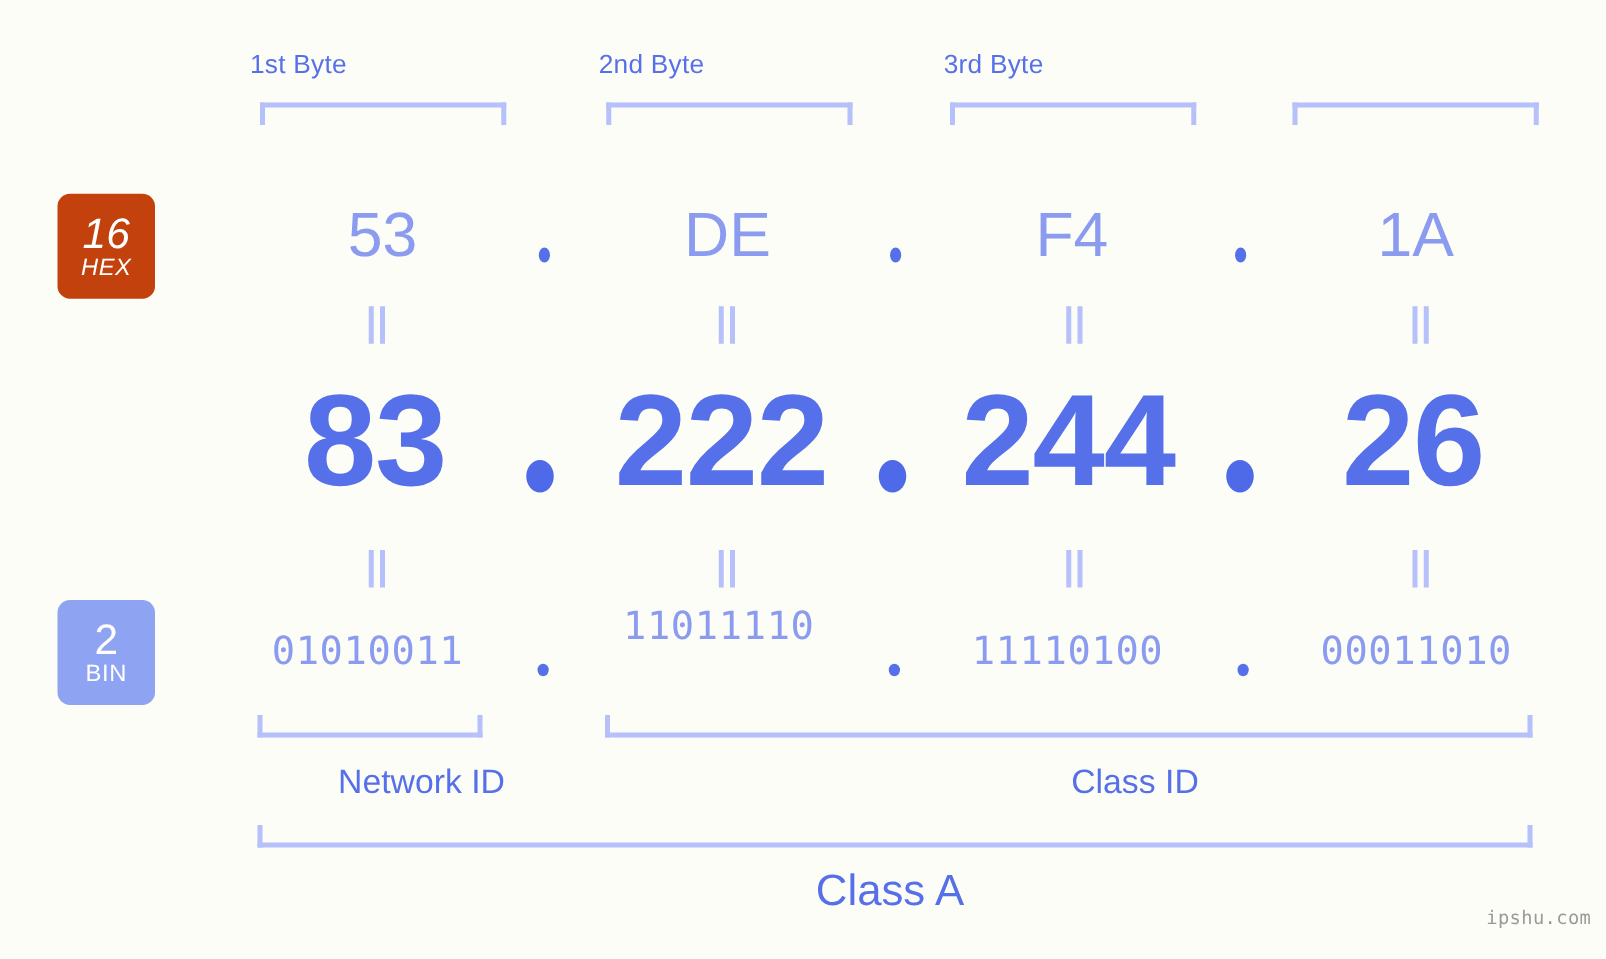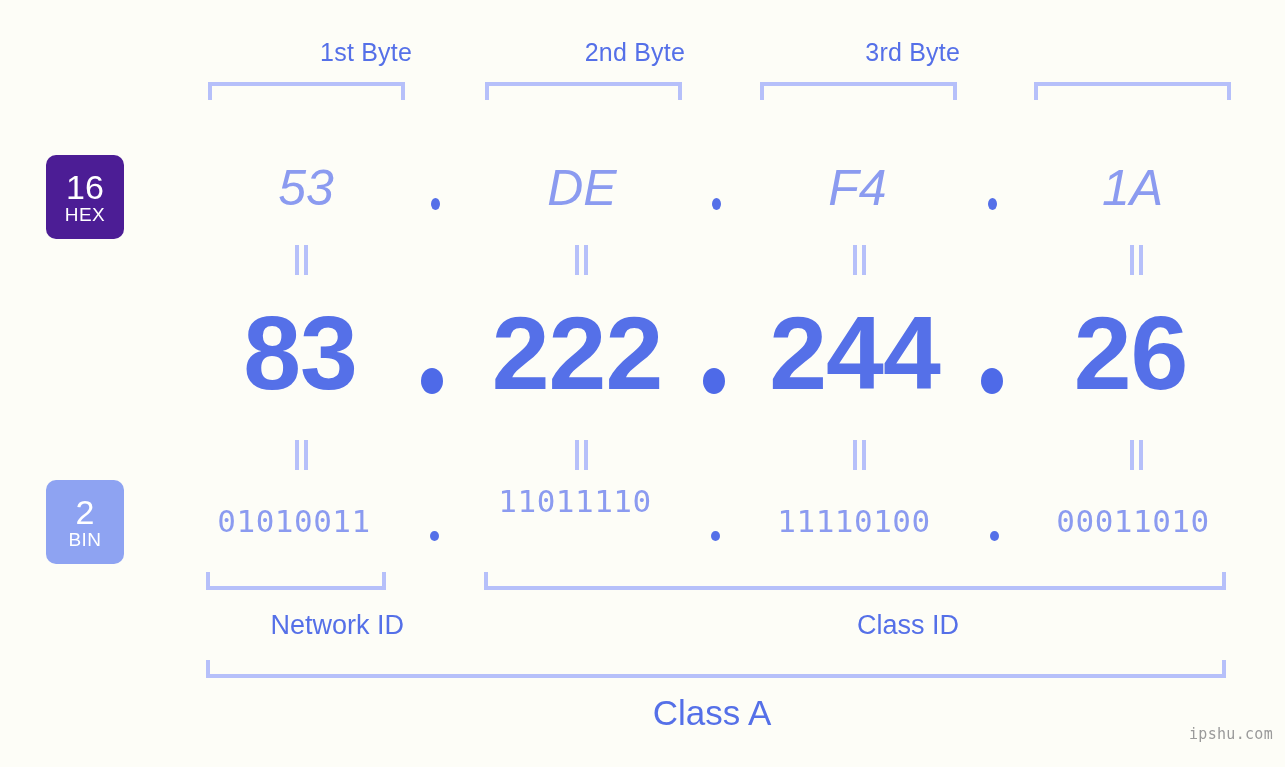--- a/index.html
+++ b/index.html
@@ -18,22 +18,22 @@
     width: 1285px;
     height: 767px;
   }
 
   
   .byte-label {
     position: absolute;
     top: 32px;
     height: 40px;
     line-height: 40px;
-    text-align: right;
-    font-size: 25px;
+    text-align: left;
+    font-size: 21px;
     color: #5570e8;
     font-family: "Liberation Sans Narrow", "Liberation Sans", sans-serif;
     letter-spacing: .2px;
     white-space: nowrap;
   }
 
   
   .bracket-top {
     position: absolute;
     height: 18px;
@@ -87,21 +87,20 @@
     text-align: center;
     white-space: nowrap;
   }
 
   .hex-val {
     font-size: 50px;
     line-height: 56px;
     color: #8b9bf0;
     font-family: "Liberation Sans Narrow", "Liberation Sans", sans-serif;
     font-weight: 400;
-    font-style: italic;
   }
   .dec-val {
     font-size: 104px;
     line-height: 110px;
     color: #5570e8;
     font-family: "Liberation Sans Narrow", "Liberation Sans", sans-serif;
     font-weight: 700;
     letter-spacing: -1px;
   }
   .bin-val {
@@ -178,21 +177,21 @@
 
   <div class="byte-label" style="left:200px; width:212px;">1st Byte</div>
   <div class="byte-label" style="left:479px; width:206px;">2nd Byte</div>
   <div class="byte-label" style="left:755px; width:205px;">3rd Byte</div>
 
   <div class="bracket-top" style="left:208px; top:82px; width:197px;"></div>
   <div class="bracket-top" style="left:485px; top:82px; width:197px;"></div>
   <div class="bracket-top" style="left:760px; top:82px; width:197px;"></div>
   <div class="bracket-top" style="left:1034px; top:82px; width:197px;"></div>
 
-  <div class="badge" id="badge-hex" style="top: 155px; background: #4c1d95;">
+  <div class="badge" id="badge-hex" style="top: 155px; background: #c2410c; font-style: italic;">
     <span class="num">16</span>
     <span class="name">HEX</span>
   </div>
 
   <div class="cell hex-val" style="left:200px; top:160px; width:212px;">53</div>
   <div class="dot dot-hex" style="left:431px; top:198px;"></div>
   <div class="cell hex-val" style="left:479px; top:160px; width:206px;">DE</div>
   <div class="dot dot-hex" style="left:712px; top:198px;"></div>
   <div class="cell hex-val" style="left:755px; top:160px; width:205px;">F4</div>
   <div class="dot dot-hex" style="left:988px; top:198px;"></div>

